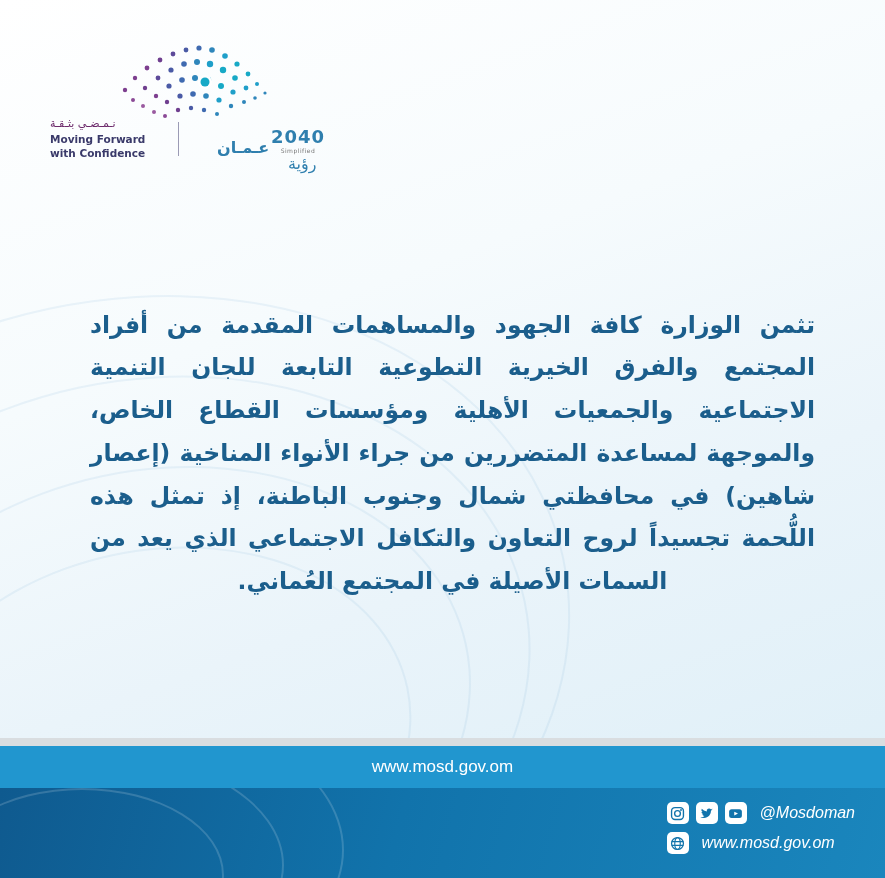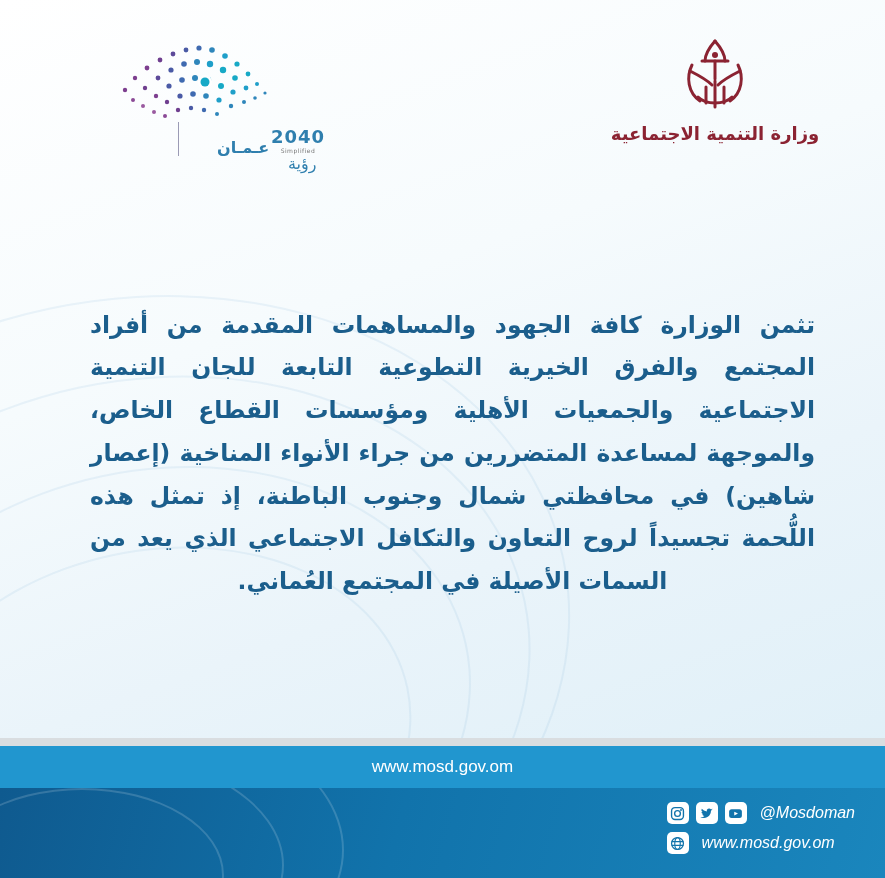--- a/index.html
+++ b/index.html
@@ -275,50 +275,35 @@
             <circle cx="139" cy="72" r="2" fill="#2f86bb"></circle>
             <circle cx="152" cy="54" r="2" fill="#1f9fc9"></circle>
               <circle cx="150" cy="68" r="1.8" fill="#2f86bb"></circle>
             <circle cx="160" cy="63" r="1.6" fill="#2f86bb"></circle>
             <circle cx="100" cy="52" r="7" fill="#ffffff"></circle>
             <circle cx="100" cy="52" r="4.5" fill="#17a9c6"></circle>
           </g>
         </svg>
       </div>
 
+      <div class="vision-text-block">
+        <div class="vision-ar">نـمـضـي بثـقـة</div>
+        <div class="vision-en">Moving Forward</div>
+        <div class="vision-en">with Confidence</div>
+      </div>
       <div class="vision-divider"></div>
 
       <div class="vision-oman">عـمـان</div>
       <div class="vision-ruya">رؤية</div>
       <div class="vision-2040">
         <div class="num">2040</div>
         <div class="sub">Simplified</div>
       </div>
     </div>
 
-    <div class="ministry-logo">
-      <svg class="ministry-emblem" width="86" height="84" viewBox="0 0 86 84">
-        <g fill="none" stroke="#8b2332" stroke-width="3" stroke-linecap="round">
-          <path d="M43 6 C 36 14, 33 20, 33 26"></path>
-          <path d="M43 6 C 50 14, 53 20, 53 26"></path>
-          <path d="M30 26 L 56 26"></path>
-          <path d="M43 26 L 43 44"></path>
-          <path d="M20 30 C 14 42, 16 58, 28 66"></path>
-          <path d="M66 30 C 72 42, 70 58, 58 66"></path>
-          <path d="M18 36 C 26 40, 34 44, 40 50"></path>
-          <path d="M68 36 C 60 40, 52 44, 46 50"></path>
-          <path d="M26 62 C 34 70, 52 70, 60 62"></path>
-          <path d="M34 52 L 34 68"></path>
-          <path d="M52 52 L 52 68"></path>
-          <path d="M43 46 L 43 72"></path>
-        </g>
-        <circle cx="43" cy="20" r="3" fill="#8b2332"></circle>
-      </svg>
-      <div class="ministry-name">وزارة التنمية الاجتماعية</div>
-    </div>
   </div>
 
   <div class="content">
     <p class="paragraph">تثمن الوزارة كافة الجهود والمساهمات المقدمة من أفراد المجتمع والفرق الخيرية التطوعية التابعة للجان التنمية الاجتماعية والجمعيات الأهلية ومؤسسات القطاع الخاص، والموجهة لمساعدة المتضررين من جراء الأنواء المناخية (إعصار شاهين) في محافظتي شمال وجنوب الباطنة، إذ تمثل هذه اللُّحمة تجسيداً لروح التعاون والتكافل الاجتماعي الذي يعد من السمات الأصيلة في المجتمع العُماني.</p>
   </div>
 
   <div class="divider-bar"></div>
 
   <div class="web-bar">
     <span>www.mosd.gov.om</span>

